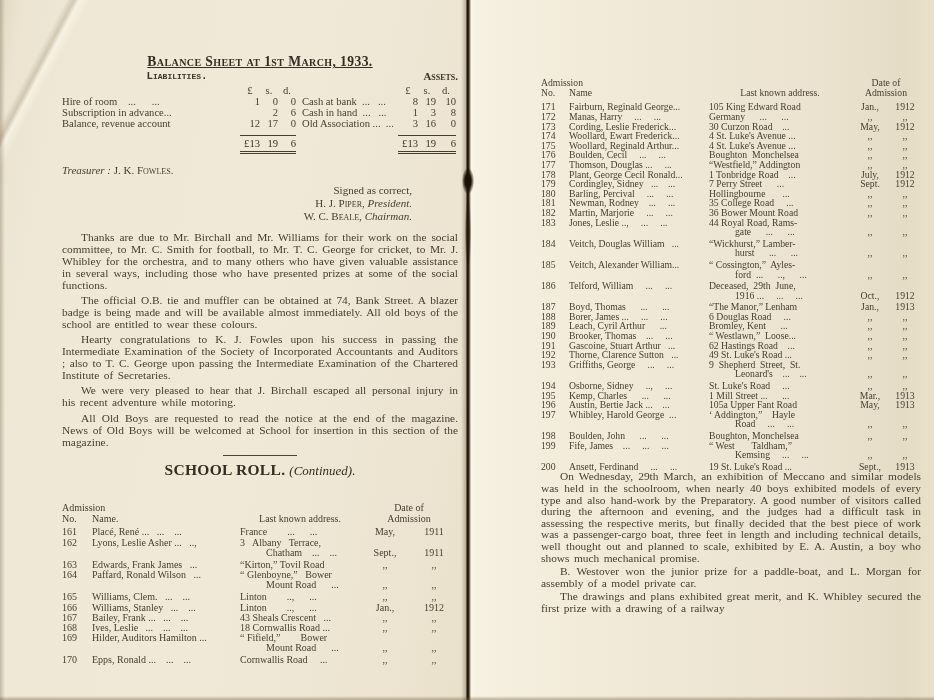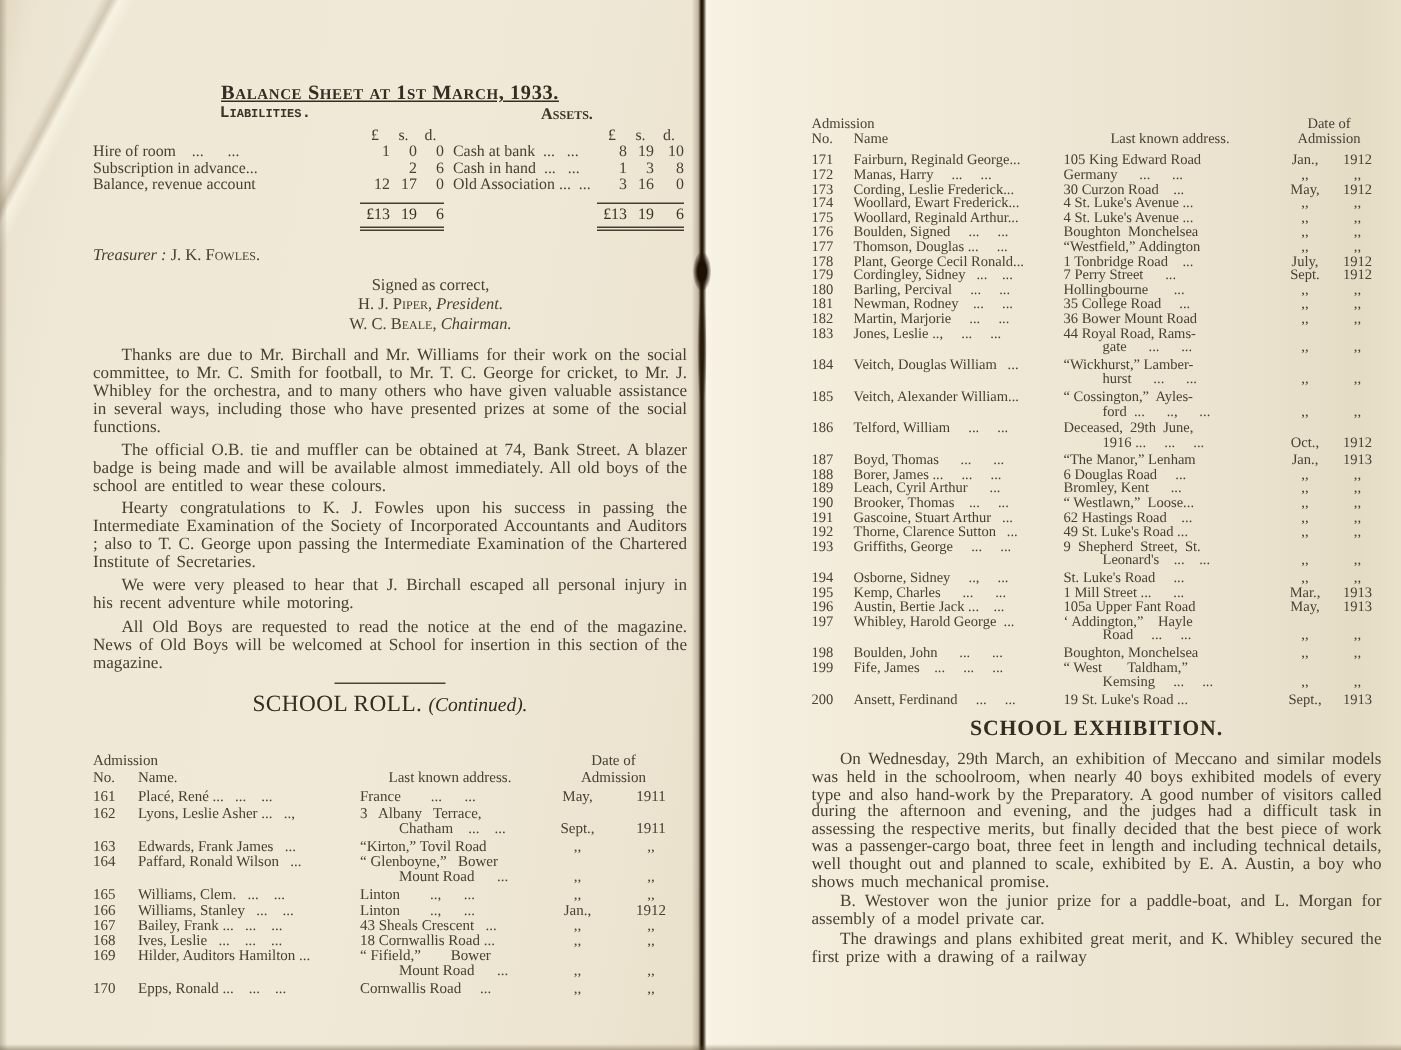--- a/index.html
+++ b/index.html
@@ -42,47 +42,47 @@
 
   .sc { font-variant:small-caps; }
   .it { font-style:italic; }
 
   
   .bs { font-size:10.6px; line-height:11px; }
   .bs-title { text-align:center; font-weight:bold; font-variant:small-caps; font-size:13.6px;
     letter-spacing:.4px; color:#332d22;text-decoration:underline; }
   .bs-sections { display:flex; margin-top:4px; font-weight:bold; color:#3a3327; font-size:10.8px; }
   .bs-sec-l { width:230px; text-align:center;font-family:Liberation Mono, monospace; }
-  .bs-sec-r { width:160px; margin-left:6px; text-align:center; }
+  .bs-sec-r { width:160px; margin-left:6px; text-align:right; }
   .bs-flex { display:flex; margin-top:3px; }
   .bs-table { }
   .bs-liab   { width:234px; --bscols:178px 20px 18px 18px; --bsnums:20px 18px 18px; }
   .bs-assets { width:156px; margin-left:6px; --bscols:96px 20px 18px 20px; --bsnums:20px 18px 20px; }
   .bs-row { display:grid; grid-template-columns:var(--bscols); }
   .bs-label { white-space:pre; overflow:visible; }
   .bs-n { text-align:right; }
   .bs-headrow .bs-n { text-align:center; font-style:normal; }
   .bs-nums { display:grid; grid-template-columns:var(--bsnums); }
   .bs-total-wrap { display:grid; grid-template-columns:var(--bscols); margin-top:6px; }
   .bs-total { grid-column:2 / 5; border-top:1px solid #453e30; border-bottom:3px double #453e30;
     padding:2px 0 2px; font-weight:normal; color:#38311f; }
   .bs-treasurer { margin-top:11px; font-size:11px; }
-  .bs-signed { margin-top:8px; width:250px; margin-left:100px; text-align:center; font-size:11px; line-height:12px; }
+  .bs-signed { margin-top:8px; width:250px; margin-left:100px; text-align:right; font-size:11px; line-height:12px; }
   .sig-line { margin-top:1px; }
 
   
   .paras { margin-top:10px; }
   .para { margin:0 0 3.5px; font-size:11.4px; line-height:11.9px; text-align:justify;
     text-indent:19px; word-spacing:1.6px; }
   .exh-para { font-size:11.4px; line-height:11.6px; margin:0 0 2px; }
 
   
   .divider { width:74px; border-top:1.5px solid #4a4336; margin:7px auto 5px; }
   .roll-heading { text-align:center; color:#332d22; }
-  .rh-main { font-weight:normal; font-size:15.5px; letter-spacing:.3px; }
+  .rh-main { font-weight:bold; font-size:15.5px; letter-spacing:.3px; }
   .rh-sub  { font-size:13px; }
   .exh-heading { text-align:center; font-weight:bold; font-size:14.5px; letter-spacing:.6px;
     color:#332d22; margin:7px 0 6px; }
 
   
   .roll { margin-top:3px; }
   .roll-left  { --cols:30px 148px 120px 50px 48px; font-size:10px;  line-height:10.15px; }
   .roll-right { --cols:28px 140px 142px 38px 32px; font-size:9.7px; line-height:9.6px; }
   .roll-head { display:grid; grid-template-columns:var(--cols); margin-bottom:3px; line-height:10.5px;margin-top:24px; }
   .roll-right .roll-head { line-height:10.2px; margin-bottom:4px; }
@@ -433,21 +433,21 @@
               <div class="c-addr">
                 <div class="a1">4 St. Luke's Avenue ...</div>
 
               </div>
               <div class="c-m">,,</div>
               <div class="c-y">,,</div>
             </div>
 
             <div class="roll-entry">
               <div class="c-no">176</div>
-              <div class="c-name">Boulden, Signed     ...     ...</div>
+              <div class="c-name">Boulden, Cecil     ...     ...</div>
               <div class="c-addr">
                 <div class="a1">Boughton  Monchelsea</div>
 
               </div>
               <div class="c-m">,,</div>
               <div class="c-y">,,</div>
             </div>
 
             <div class="roll-entry">
               <div class="c-no">177</div>
@@ -708,21 +708,20 @@
               <div class="c-addr">
                 <div class="a1">19 St. Luke's Road ...</div>
 
               </div>
               <div class="c-m">Sept.,</div>
               <div class="c-y">1913</div>
             </div>
           </div>
       </div>
 
-      <div class="exh-heading">SCHOOL EXHIBITION.</div>
 
       <div>
 
           <p class="para exh-para">On Wednesday, 29th March, an exhibition of Meccano and similar models was held in the schoolroom, when nearly 40 boys exhibited models of every type and also hand-work by the Preparatory.  A good number of visitors called during the afternoon and evening, and the judges had a difficult task in assessing the respective merits, but finally decided that the best piece of work was a passenger-cargo boat, three feet in length and including technical details, well thought out and planned to scale, exhibited by E. A. Austin, a boy who shows much mechanical promise.</p>
 
           <p class="para exh-para">B. Westover won the junior prize for a paddle-boat, and L. Morgan for assembly of a model private car.</p>
 
           <p class="para exh-para">The drawings and plans exhibited great merit, and K. Whibley secured the first prize with a drawing of a railway</p>
         </div>
 

